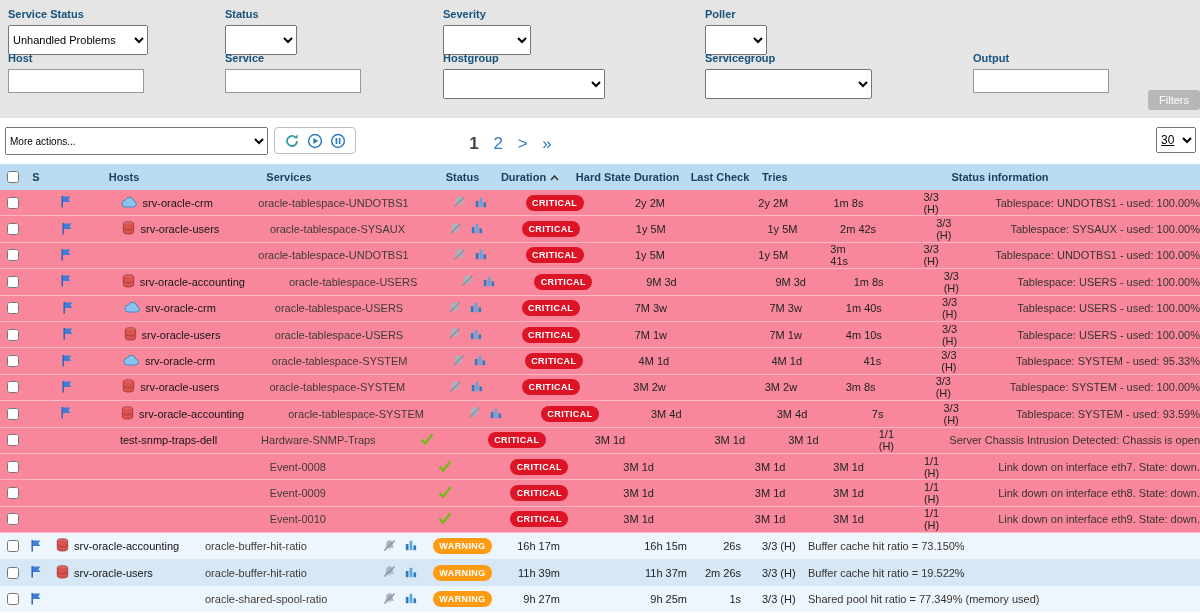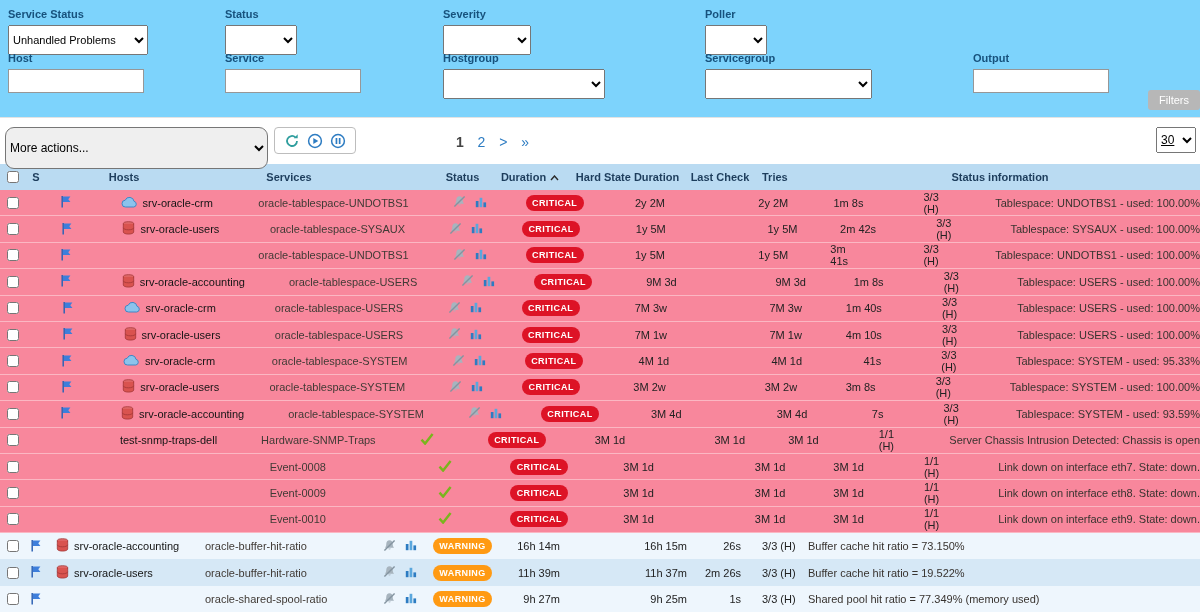--- a/index.html
+++ b/index.html
@@ -1,34 +1,34 @@
 <!DOCTYPE html>
 <html style="--critical-badge: #dd1326; --warning-badge: #ff9a13; --critical-row: #f8879c; --accent: #2d7cc2;"><head>
 <meta charset="utf-8">
 <style>
   * { box-sizing: border-box; margin: 0; padding: 0; }
   html, body { width: 1200px; height: 613px; overflow: hidden; }
   body { font-family: "Liberation Sans", sans-serif; background: #fff; color: #222; }
 
   
-  .filters { position: relative; height: 118px; background: #7dd3fc; border-bottom: 1px solid #e3e3e3; }
+  .filters { position: relative; height: 118px; background: #e5e5e5; border-bottom: 1px solid #e3e3e3; }
   .ff { position: absolute; display: flex; flex-direction: column; gap: 5px; }
   .ff label { font-size: 11px; font-weight: bold; color: #17527d; }
   .sel { height: 30px; font-size: 11px; font-family: inherit; }
   .txt { height: 24px; font-size: 12px; font-family: inherit; border: 1px solid #979797; padding: 0 4px; }
   .filters-tab { position: absolute; right: 0; top: 90px; background: #b7b7b7; color: #fff;
                  font-size: 11px; padding: 4px 11px; border-radius: 3px; cursor: pointer; }
 
   
   .toolbar { position: relative; height: 46px; background: #fff; }
-  .more-actions { position: absolute; left: 5px; top: 9px; width: 263px; height: 42px; font-size: 12px; font-family: inherit; border-radius: 9px; }
+  .more-actions { position: absolute; left: 5px; top: 9px; width: 263px; height: 28px; font-size: 10px; font-family: inherit; }
   .media { position: absolute; left: 274px; top: 9px; height: 27px; display: flex; align-items: center;
            gap: 7px; padding: 0 9px; border: 1px solid #bdbdbd; border-radius: 4px; background: #fff; }
   .micon { display: flex; cursor: pointer; }
-  .pagination { position: absolute; left: 260px; width: 465px; top: 16px; text-align: center; font-size: 14px; }
+  .pagination { position: absolute; left: 278px; width: 465px; top: 16px; text-align: center; font-size: 17px; }
   .pg { margin: 0 5px; }
   .pg.current { color: #444; font-weight: bold; }
   .pg.link { color: var(--accent); cursor: pointer; }
   .page-size { position: absolute; right: 4px; top: 9px; width: 40px; height: 26px; font-size: 12px; font-family: inherit; text-decoration: underline; }
 
   
   .thead { display: flex; align-items: center; height: 26px; background: #badbf2;
            font-size: 11px; font-weight: bold; color: #1d3d5c; }
   .cell { display: flex; align-items: center; height: 100%; }
   .c-check   { width: 24px;  padding-left: 7px; }
@@ -786,21 +786,21 @@
               <rect x="0.8" y="5" width="2.7" height="6.2" fill="#2d7cc2"></rect>
               <rect x="4.6" y="1.8" width="2.7" height="9.4" fill="#5aa7dd"></rect>
               <rect x="8.4" y="6.4" width="2.7" height="4.8" fill="#2d7cc2"></rect>
             </svg>
       </span>
 
     </div>
     <div class="cell c-status">
           <span class="badge warning">WARNING</span>
         </div>
-    <div class="cell c-duration num">16h 14m</div>
+    <div class="cell c-duration num">16h 17m</div>
     <div class="cell c-hard num">16h 15m</div>
     <div class="cell c-last num">26s</div>
     <div class="cell c-tries num">3/3 (H)</div>
     <div class="cell c-info info-text">Buffer cache hit ratio = 73.150%</div>
   </div>
       <div class="row blue">
     <div class="cell c-check">
           <input type="checkbox" style="">
         </div>
     <div class="cell c-s">

